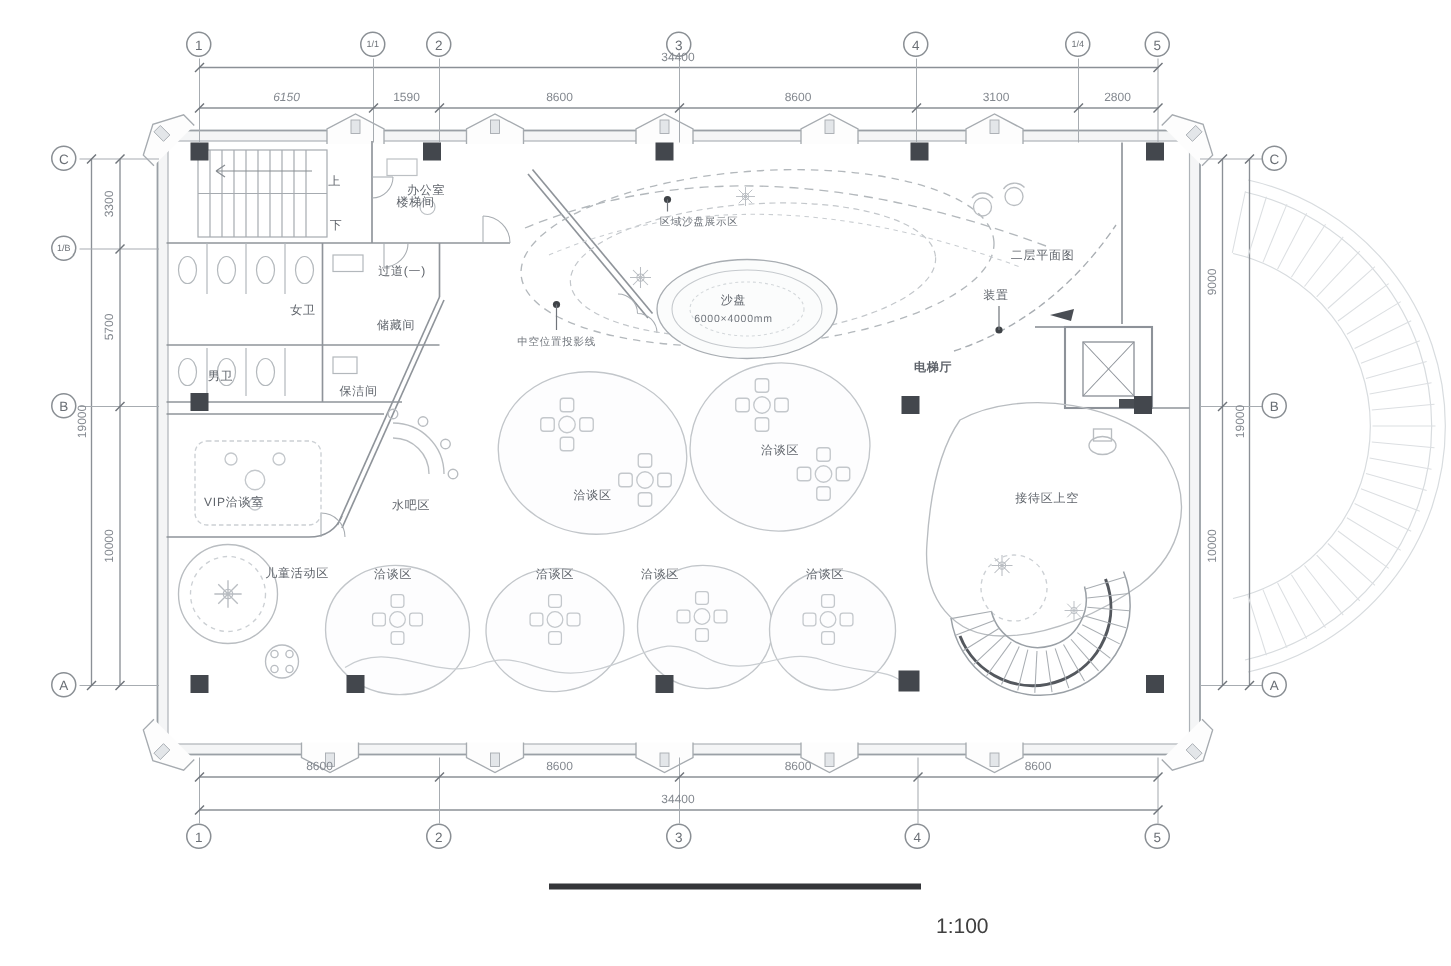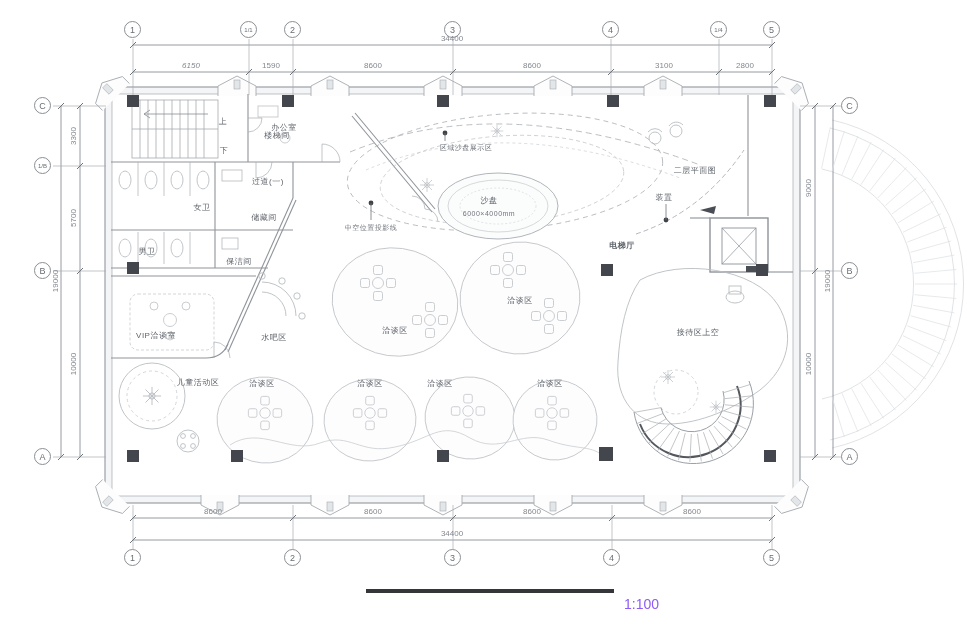--- a/index.html
+++ b/index.html
@@ -14,21 +14,21 @@
              white-space:nowrap;}
   .dim-label.v{transform:translate(-50%,-50%) rotate(-90deg);}
   .grid-bubble{position:absolute;width:17px;height:17px;border:1px solid #8a8f94;border-radius:50%;
                background:#fff;display:flex;align-items:center;justify-content:center;
                font-size:9px;color:#6a6f75;box-sizing:border-box;}
   .grid-bubble.frac{font-size:6px;letter-spacing:0;}
   .title-block{position:absolute;left:366px;top:586px;width:248px;text-align:center;}
   .title-text{display:inline-block;font-size:26px;font-weight:bold;color:#2b2b2b;
               letter-spacing:7px;border-bottom:2px solid #2b2b2b;padding-bottom:2px;}
   .title-bar{height:4px;background:#35363a;margin-top:3px;}
-  .title-scale{position:absolute;left:624px;top:596px;font-size:14px;color:#8b5cf6;}
+  .title-scale{position:absolute;left:624px;top:609px;font-size:14px;color:#404040;}
 </style>
 </head>
 <body>
 
 <div class="plan">
 
 <svg id="plan-svg" width="967" height="644" viewBox="0 0 967 644">
   <defs>
     <g id="gable">
       <path d="M -19 10 L -19 0 L 0 -10 L 19 0 L 19 10" fill="#fdfdfd" stroke="#a6abb0" stroke-width="0.9"></path>

